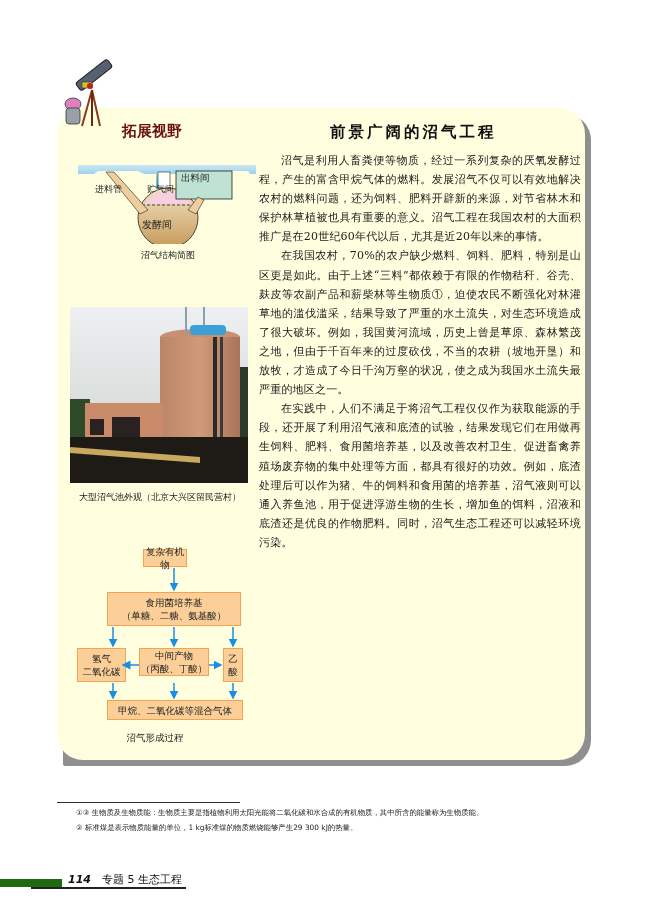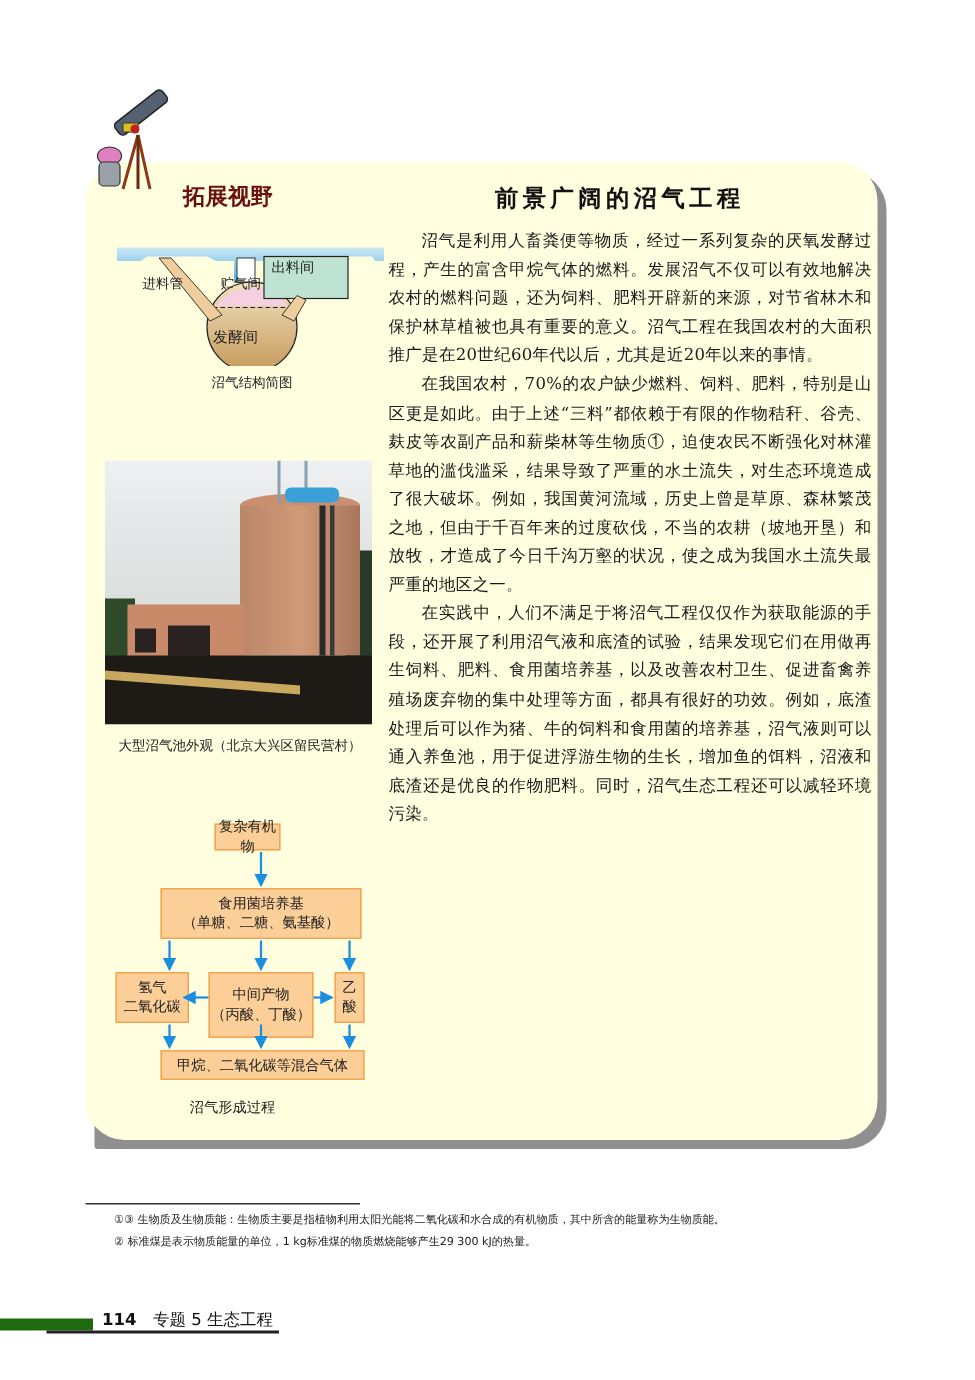--- a/index.html
+++ b/index.html
@@ -38,21 +38,21 @@
   .cap3 { left:100px; top:732px; width:110px; font-size:9.5px; }
 
   
   .fn-rule { left:57px; top:802px; width:183px; height:1px; background:#333; }
   .footnote { left:76px; font-family:"DejaVu Sans", sans-serif; font-size:7.4px; color:#222; white-space:nowrap; }
 
   
   .footer-green { left:0; top:879px; width:62px; height:8px; background:#1e6a10; }
   .footer-line { left:31px; top:887px; width:155px; height:2px; background:#222; }
   .footer-text { left:68px; top:872px; font-family:"DejaVu Sans", sans-serif; font-size:11px; color:#111; white-space:nowrap; }
-  .footer-text b { margin-right:11px; }
+  .footer-text b { margin-right:11px;font-style:italic; }
 </style>
 </head>
 <body>
 
 <div class="abs panel-shadow"></div>
 <div class="abs panel"></div>
 
 <svg class="abs telescope" viewBox="0 0 60 70">
   <line x1="32" y1="32" x2="22" y2="68" stroke="#8a3a14" stroke-width="2"></line>
   <line x1="32" y1="32" x2="40" y2="68" stroke="#8a3a14" stroke-width="2"></line>
@@ -128,21 +128,21 @@
     <span>复杂有机物</span>
   </div>
   <div class="fc-box" style="left:107px;top:592px;width:134px;height:34px;">
     <span>食用菌培养基</span>
     <span>（单糖、二糖、氨基酸）</span>
   </div>
   <div class="fc-box" style="left:77px;top:648px;width:49px;height:34px;">
     <span>氢气</span>
     <span>二氧化碳</span>
   </div>
-  <div class="fc-box" style="left:139px;top:648px;width:70px;height:44px;">
+  <div class="fc-box" style="left:139px;top:648px;width:70px;height:28px;justify-content:flex-end;">
     <span>中间产物</span>
     <span>（丙酸、丁酸）</span>
   </div>
   <div class="fc-box" style="left:223px;top:648px;width:20px;height:34px;">
     <span>乙</span>
     <span>酸</span>
   </div>
   <div class="fc-box" style="left:107px;top:700px;width:136px;height:20px;">
     <span>甲烷、二氧化碳等混合气体</span>
   </div>

